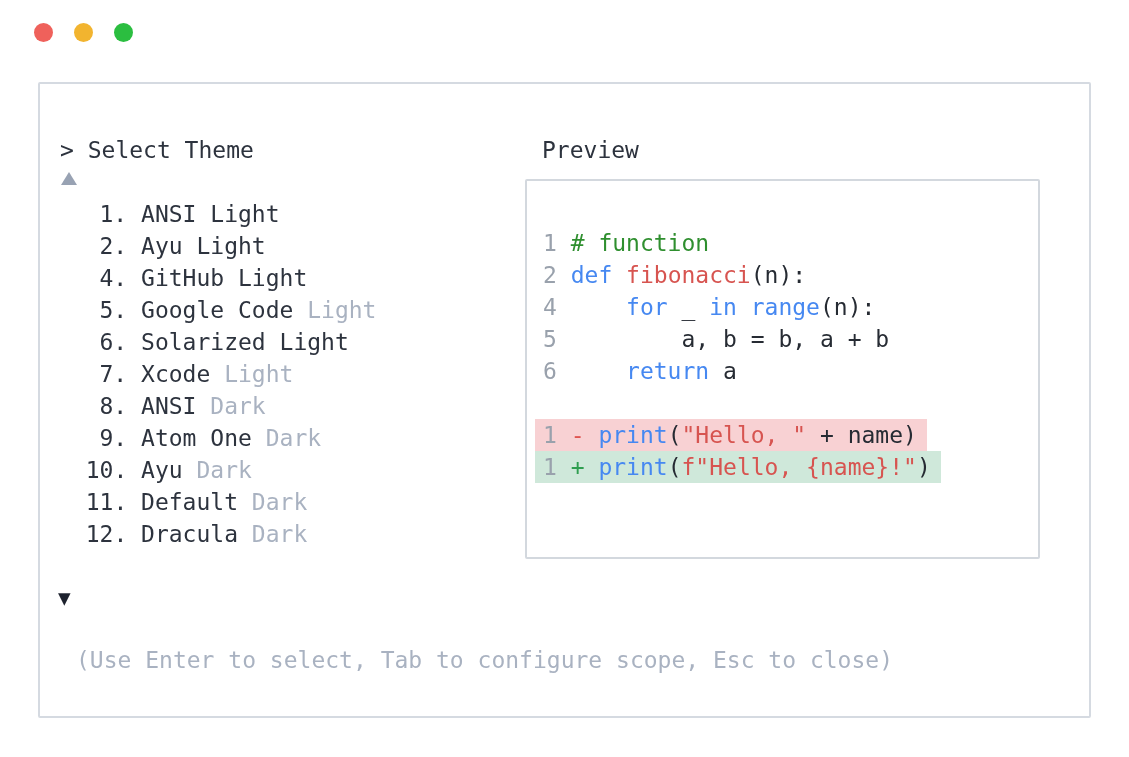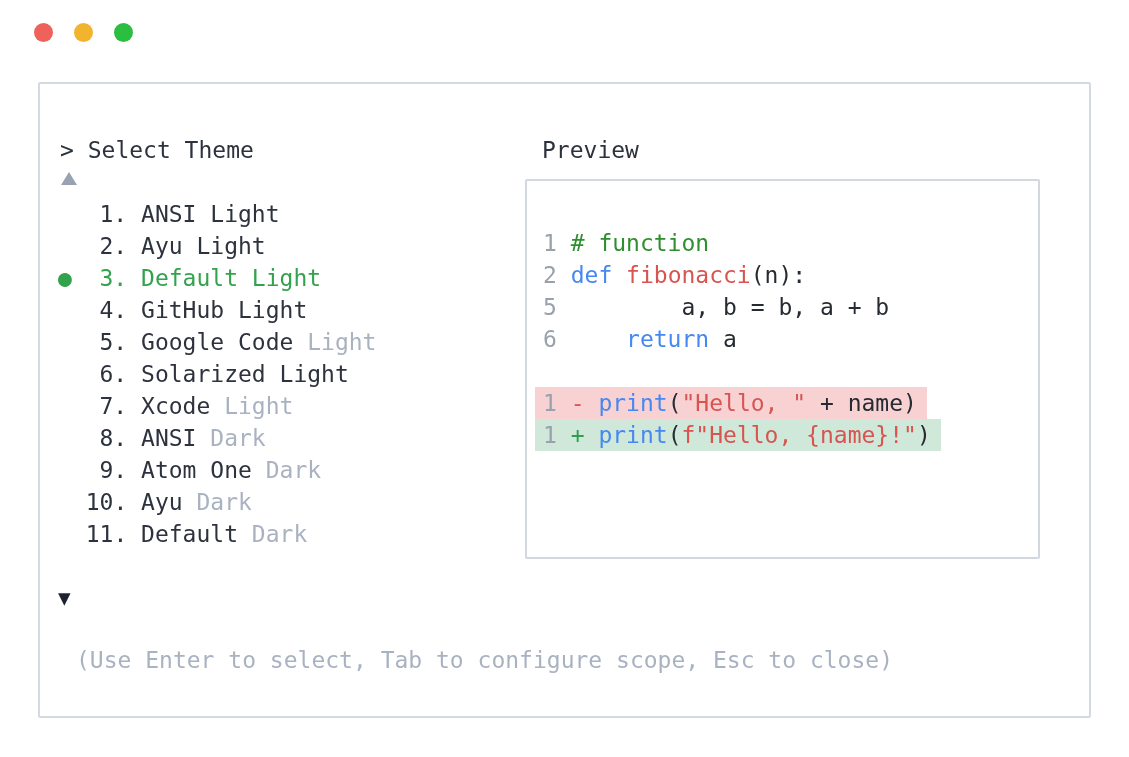--- a/index.html
+++ b/index.html
@@ -100,41 +100,42 @@
 
   <div class="panel">
 
     <div class="prompt">&gt; Select Theme</div>
 
     <div class="scroll-up"></div>
 
     <div class="theme-list">
         <div class="trow"><span class="bullet"></span><span class="tnum">1.</span><span class="tname">ANSI Light</span></div>
         <div class="trow"><span class="bullet"></span><span class="tnum">2.</span><span class="tname">Ayu Light</span></div>
-        <div class="trow sel"><span class="bullet">●</span><span class="tnum">3.</span><span class="tname">Default Light</span></div>
         <div class="trow"><span class="bullet"></span><span class="tnum">4.</span><span class="tname">GitHub Light</span></div>
         <div class="trow"><span class="bullet"></span><span class="tnum">5.</span><span class="tname">Google Code</span><span class="tmuted">Light</span></div>
         <div class="trow"><span class="bullet"></span><span class="tnum">6.</span><span class="tname">Solarized Light</span></div>
         <div class="trow"><span class="bullet"></span><span class="tnum">7.</span><span class="tname">Xcode</span><span class="tmuted">Light</span></div>
         <div class="trow"><span class="bullet"></span><span class="tnum">8.</span><span class="tname">ANSI</span><span class="tmuted">Dark</span></div>
         <div class="trow"><span class="bullet"></span><span class="tnum">9.</span><span class="tname">Atom One</span><span class="tmuted">Dark</span></div>
         <div class="trow"><span class="bullet"></span><span class="tnum">10.</span><span class="tname">Ayu</span><span class="tmuted">Dark</span></div>
         <div class="trow"><span class="bullet"></span><span class="tnum">11.</span><span class="tname">Default</span><span class="tmuted">Dark</span></div>
+        <div class="trow"><span class="bullet"></span><span class="tnum">12.</span><span class="tname">Dracula</span><span class="tmuted">Dark</span></div>
       </div>
 
     <div class="scroll-down">▼</div>
 
     <div class="hint">(Use Enter to select, Tab to configure scope, Esc to close)</div>
 
     <div class="preview-label">Preview</div>
 
     <div class="preview-box">
       <div class="code">
           <div class="cline"><span class="lwrap"><span class="lnum">1</span><span class="tok tok-comment"># function</span></span></div>
           <div class="cline"><span class="lwrap"><span class="lnum">2</span><span class="tok tok-keyword">def</span><span class="tok tok-plain"> </span><span class="tok tok-function">fibonacci</span><span class="tok tok-plain">(n):</span></span></div>
+          <div class="cline"><span class="lwrap"><span class="lnum">4</span><span class="tok tok-plain">    </span><span class="tok tok-keyword">for</span><span class="tok tok-plain"> _ </span><span class="tok tok-keyword">in</span><span class="tok tok-plain"> </span><span class="tok tok-keyword">range</span><span class="tok tok-plain">(n):</span></span></div>
           <div class="cline"><span class="lwrap"><span class="lnum">5</span><span class="tok tok-plain">        a, b = b, a + b</span></span></div>
           <div class="cline"><span class="lwrap"><span class="lnum">6</span><span class="tok tok-plain">    </span><span class="tok tok-keyword">return</span><span class="tok tok-plain"> a</span></span></div>
           <div class="cline"><span class="lwrap"><span class="lnum"></span></span></div>
           <div class="cline"><span class="lwrap removed"><span class="lnum">1</span><span class="tok tok-minus">- </span><span class="tok tok-keyword">print</span><span class="tok tok-plain">(</span><span class="tok tok-string">"Hello, "</span><span class="tok tok-plain"> + name)</span></span></div>
           <div class="cline"><span class="lwrap added"><span class="lnum">1</span><span class="tok tok-plus">+ </span><span class="tok tok-keyword">print</span><span class="tok tok-plain">(</span><span class="tok tok-string">f"Hello, {name}!"</span><span class="tok tok-plain">)</span></span></div>
         </div>
     </div>
 
   </div>
 </div>

